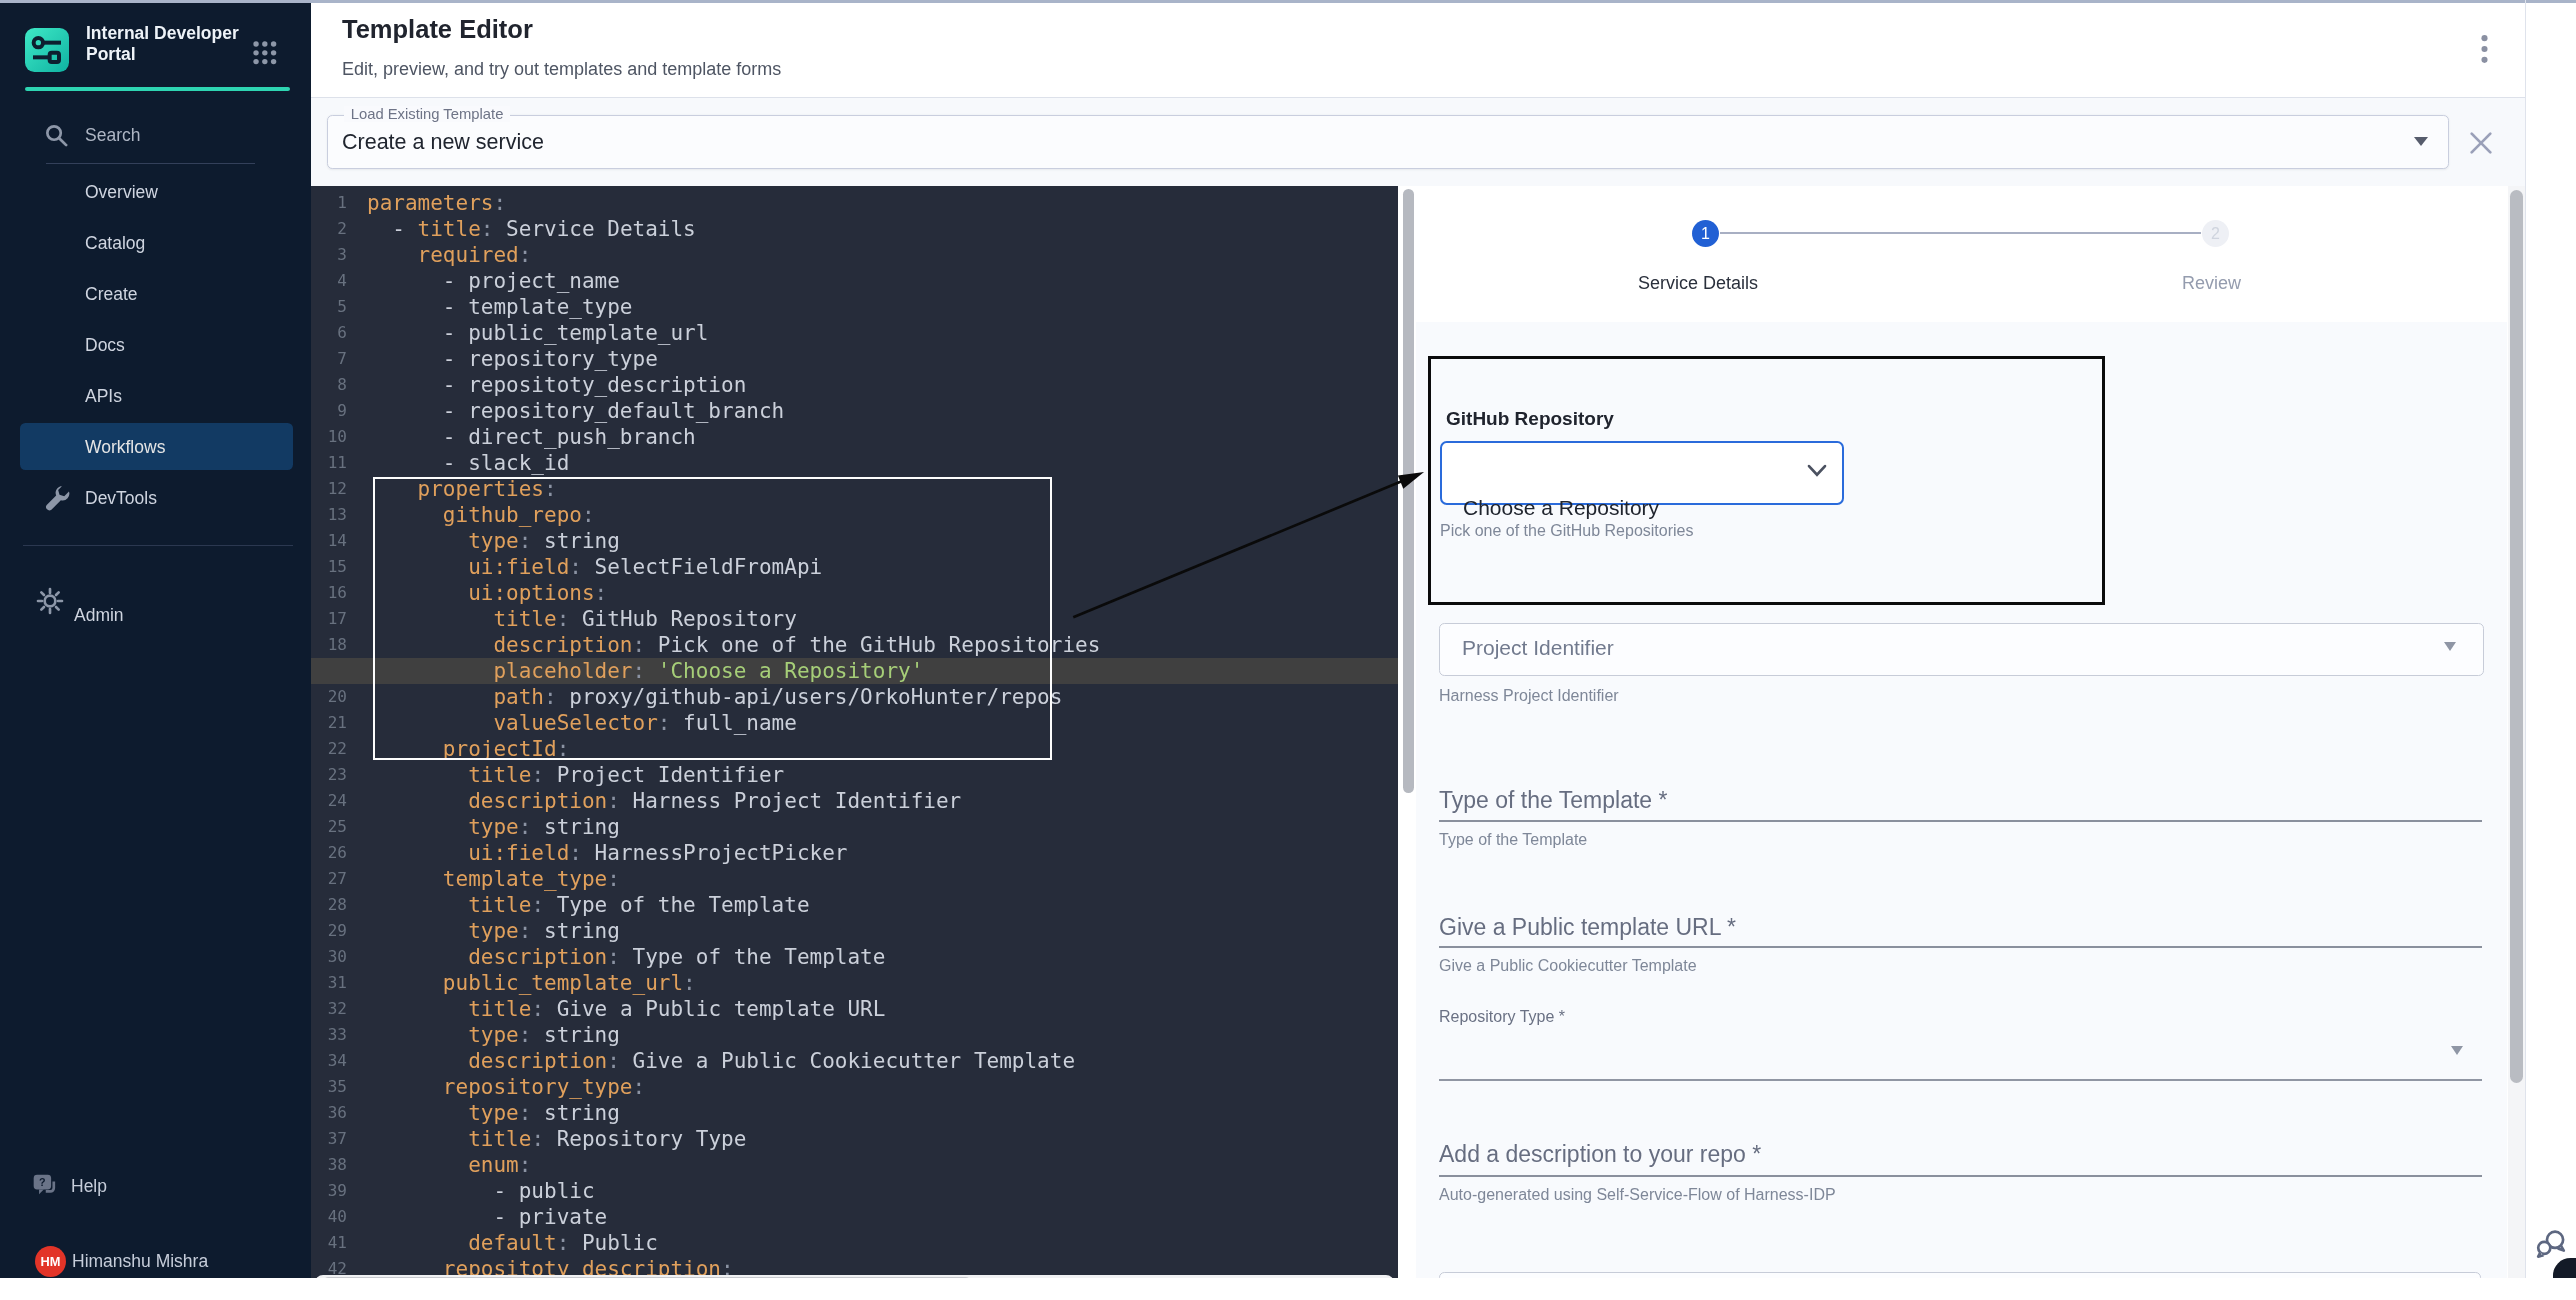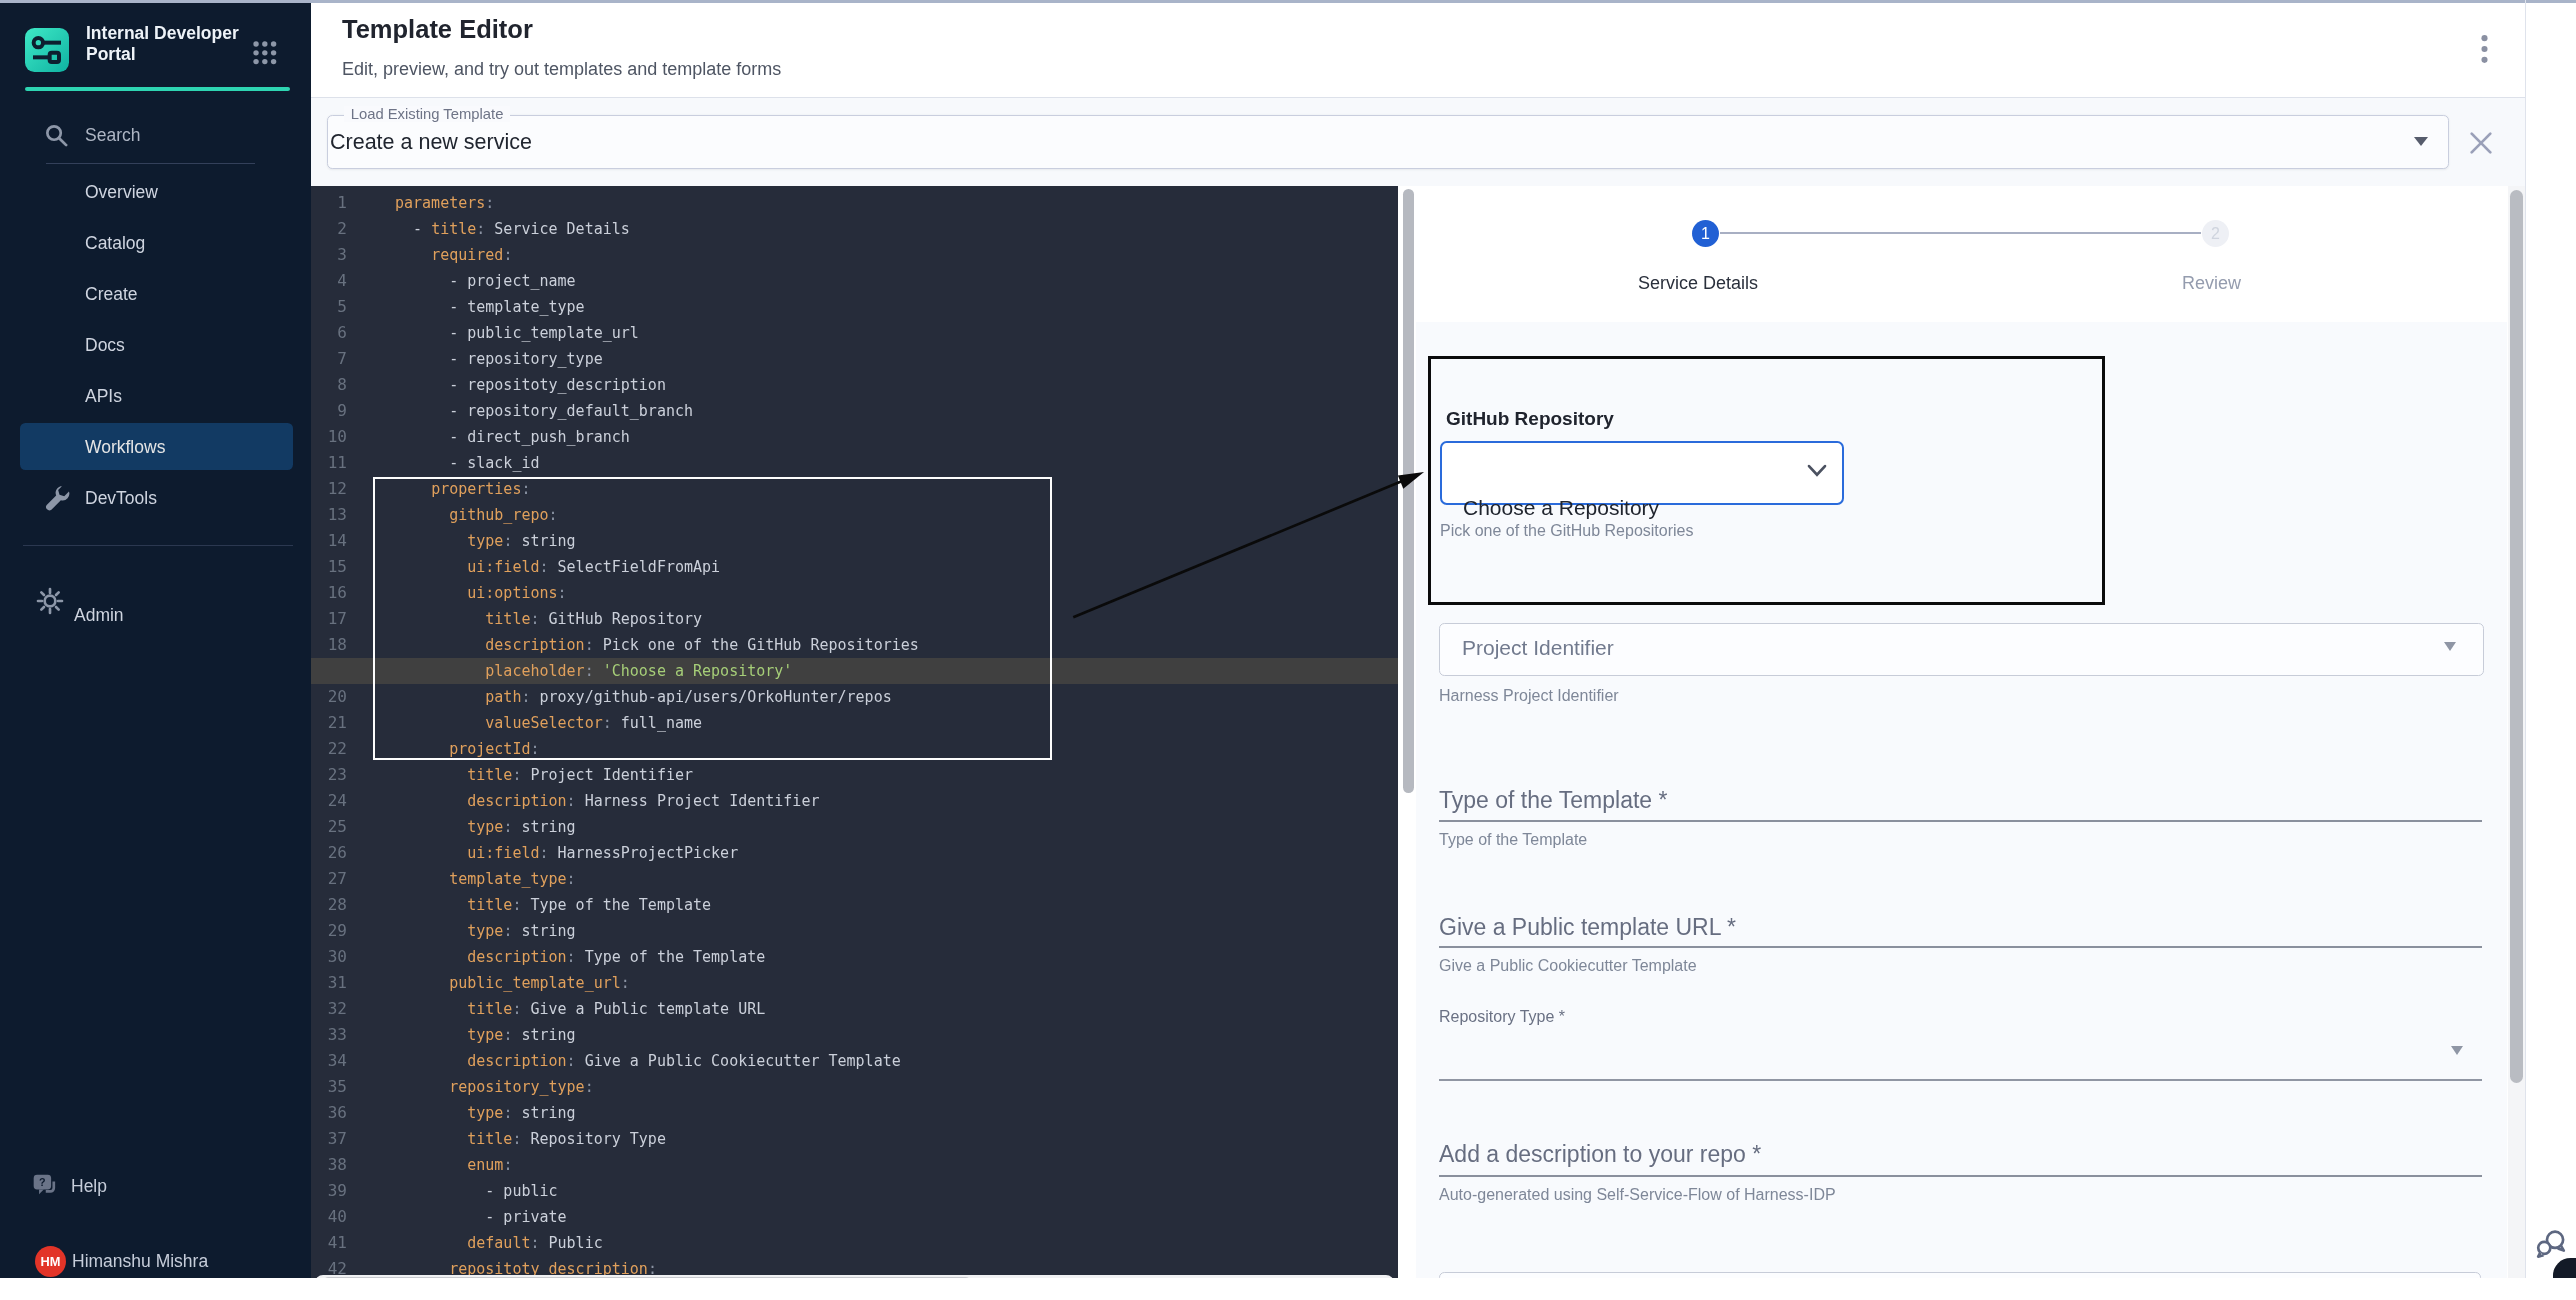--- a/index.html
+++ b/index.html
@@ -26,29 +26,29 @@
   
   .page-title{left:342px;top:14.8px;font-size:25.5px;font-weight:bold;color:#20242e;}
   .page-subtitle{left:342px;top:59px;font-size:18px;color:#4e5563;}
   .header-divider{left:311px;top:97px;width:2214px;height:1.3px;background:#dde1ea;}
 
   
   .band{left:311px;top:98px;width:2214px;height:88px;background:#f7f9fc;}
   .loader-box{left:327px;top:115px;width:2120px;height:52px;background:#fbfcfe;border:1.3px solid #c9cede;
               border-radius:5.4px;box-shadow:0 0.7px 2px rgba(40,50,70,.08);}
   .loader-label{left:344px;top:106px;font-size:14.8px;color:#6e7487;background:#f9fafd;padding:0 6.7px;}
-  .loader-value{left:330px;top:130px;font-size:21.5px;color:#20252f;}
+  .loader-value{left:342px;top:130px;font-size:21.5px;color:#20252f;}
   .caret-down{width:0;height:0;border-left:7.4px solid transparent;border-right:7.4px solid transparent;
               border-top:9.4px solid #565c6c;}
 
   
   .editor{left:311px;top:186px;width:1087px;height:1115px;background:#262c3a;overflow:hidden;}
   .code-lines{position:absolute;left:0;top:4px;width:100%;}
-  .cl{height:26px;line-height:26px;padding-left:84px;white-space:pre;
-      font-family:"DejaVu Sans Mono", monospace;font-size:15px;}
+  .cl{height:26px;line-height:26px;padding-left:56px;white-space:pre;
+      font-family:"DejaVu Sans Mono", monospace;font-size:21px;}
   .cl.active-line{background:#404040;}
   .gutter{position:absolute;left:0;top:4px;width:36px;text-align:right;}
   .ln{height:26px;line-height:26px;font-family:"DejaVu Sans Mono", monospace;
       font-size:16px;color:#68717f;}
   .key{color:#e0a05c;} .pln{color:#cbd0da;} .pun{color:#8b93a3;} .str{color:#a6ce78;}
   .ed-vscroll{left:1403px;top:189px;width:11.4px;height:604px;border-radius:5.4px;background:#b6b9c0;}
   .ed-hscroll-track{left:315px;top:1275px;width:1079px;height:16px;border-radius:8px;background:#f0f1f3;}
   .ed-hscroll-thumb{left:323px;top:1277px;width:648px;height:10.7px;border-radius:5.4px;background:#c7c9ce;}
 
   

